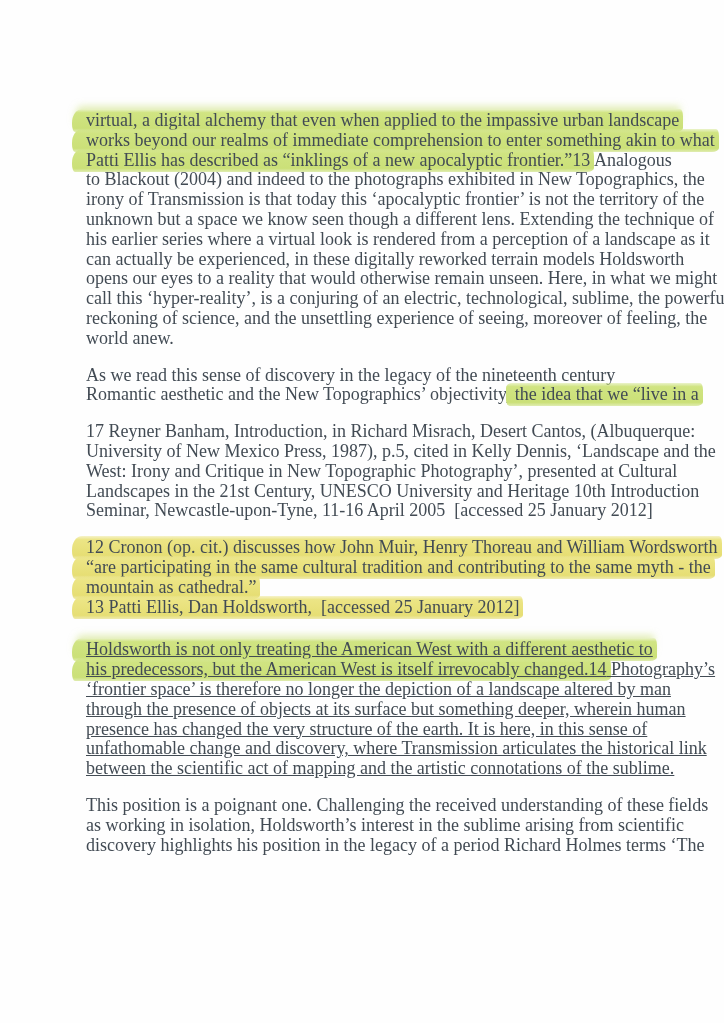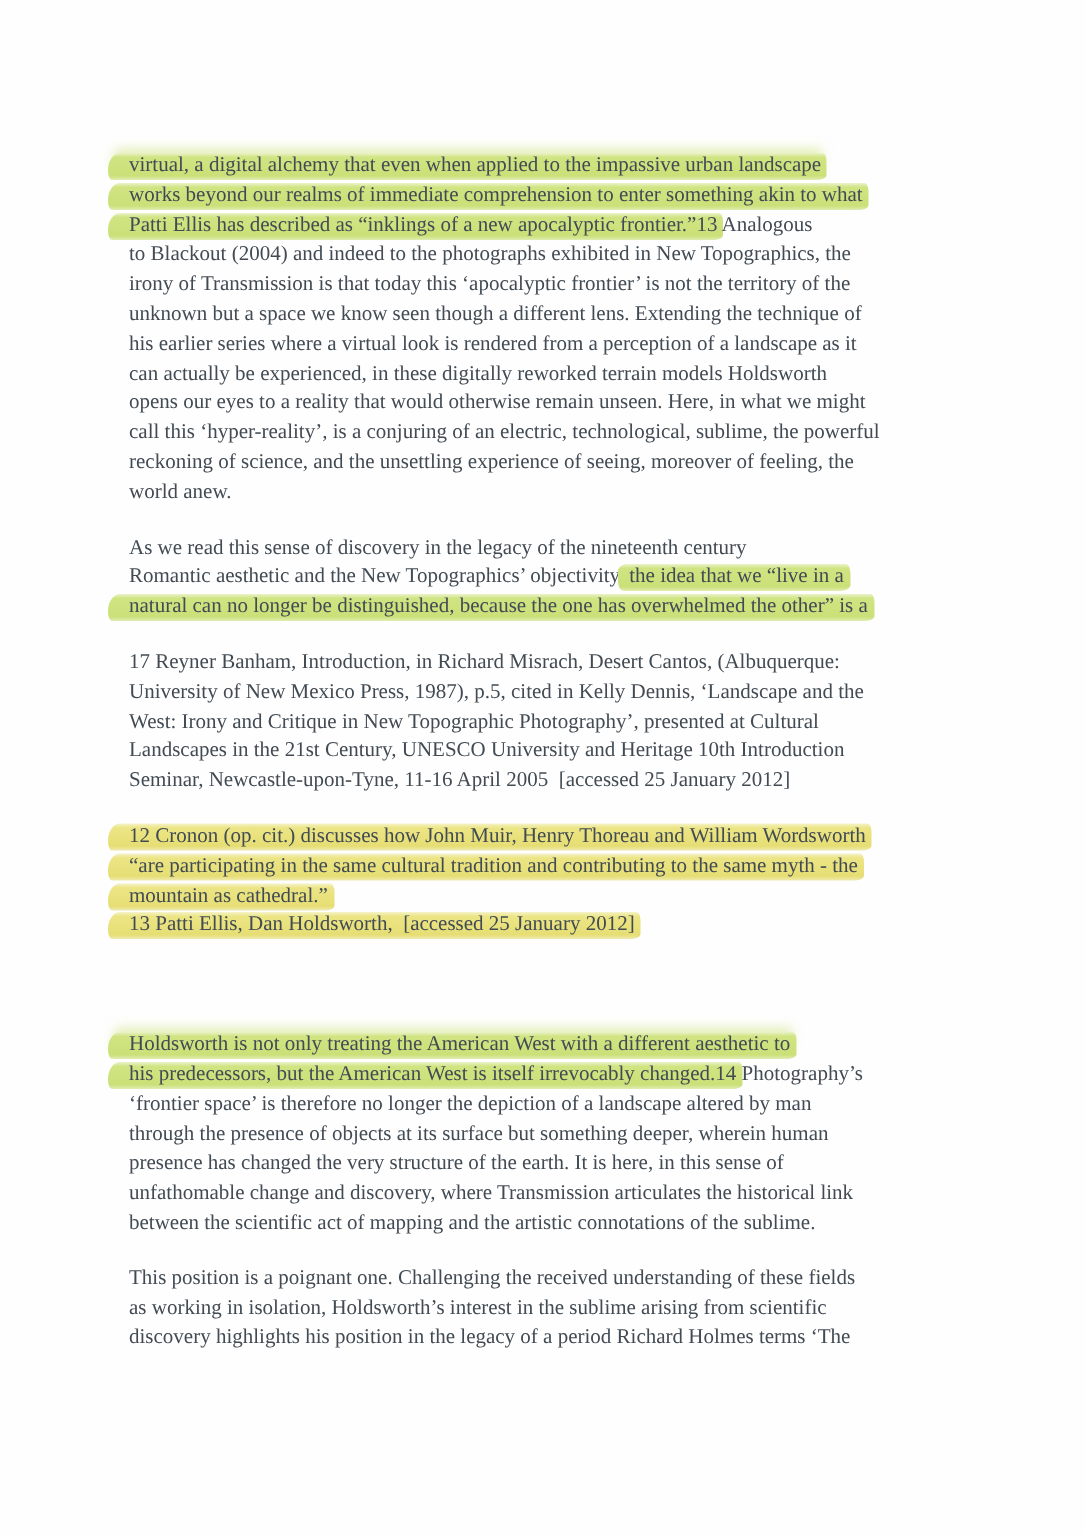--- a/index.html
+++ b/index.html
@@ -13,27 +13,27 @@
   .page {
     position: relative;
     width: 724px;
     height: 1023px;
     background: #fefefe;
     font-family: "Liberation Serif", "DejaVu Serif", serif;
   }
   .text-column {
     position: absolute;
     left: 86px;
-    top: 101px;
+    top: 111px;
     width: 600px;
     color: #424b54;
-    font-size: 14px;
+    font-size: 18px;
   }
   .block { margin-bottom: 17px; }
-  .block:nth-child(5) { margin-top: 60px; }
+  .block:nth-child(5) { margin-top: 23px; text-decoration: underline; }
   .line {
     height: 19.8px;
     line-height: 19.8px;
     white-space: pre;
   }
   .seg { white-space: pre; }
   .hl-g, .hl-y {
     padding: 1px 4px 2px 4px;
     margin: -1px -4px -2px -4px;
     border-radius: 6px 3px 7px 4px / 5px 7px 4px 6px;
@@ -78,21 +78,20 @@
         <div class="line"><span class="seg">his earlier series where a virtual look is rendered from a perception of a landscape as it</span></div>
         <div class="line"><span class="seg">can actually be experienced, in these digitally reworked terrain models Holdsworth</span></div>
         <div class="line"><span class="seg">opens our eyes to a reality that would otherwise remain unseen. Here, in what we might</span></div>
         <div class="line"><span class="seg">call this ‘hyper-reality’, is a conjuring of an electric, technological, sublime, the powerful</span></div>
         <div class="line"><span class="seg">reckoning of science, and the unsettling experience of seeing, moreover of feeling, the</span></div>
         <div class="line"><span class="seg">world anew.</span></div>
       </div>
       <div class="block">
         <div class="line"><span class="seg">As we read this sense of discovery in the legacy of the nineteenth century</span></div>
         <div class="line"><span class="seg">Romantic aesthetic and the New Topographics’ objectivity,</span><span class="seg hl-g"> the idea that we “live in a</span></div>
-        <div class="line"><span class="seg hl-g tail">natural can no longer be distinguished, because the one has overwhelmed the other” is a</span></div>
       </div>
       <div class="block">
         <div class="line"><span class="seg">17 Reyner Banham, Introduction, in Richard Misrach, Desert Cantos, (Albuquerque:</span></div>
         <div class="line"><span class="seg">University of New Mexico Press, 1987), p.5, cited in Kelly Dennis, ‘Landscape and the</span></div>
         <div class="line"><span class="seg">West: Irony and Critique in New Topographic Photography’, presented at Cultural</span></div>
         <div class="line"><span class="seg">Landscapes in the 21st Century, UNESCO University and Heritage 10th Introduction</span></div>
         <div class="line"><span class="seg">Seminar, Newcastle-upon-Tyne, 11-16 April 2005  [accessed 25 January 2012]</span></div>
       </div>
       <div class="block">
         <div class="line"><span class="seg hl-y tail">12 Cronon (op. cit.) discusses how John Muir, Henry Thoreau and William Wordsworth</span></div>

